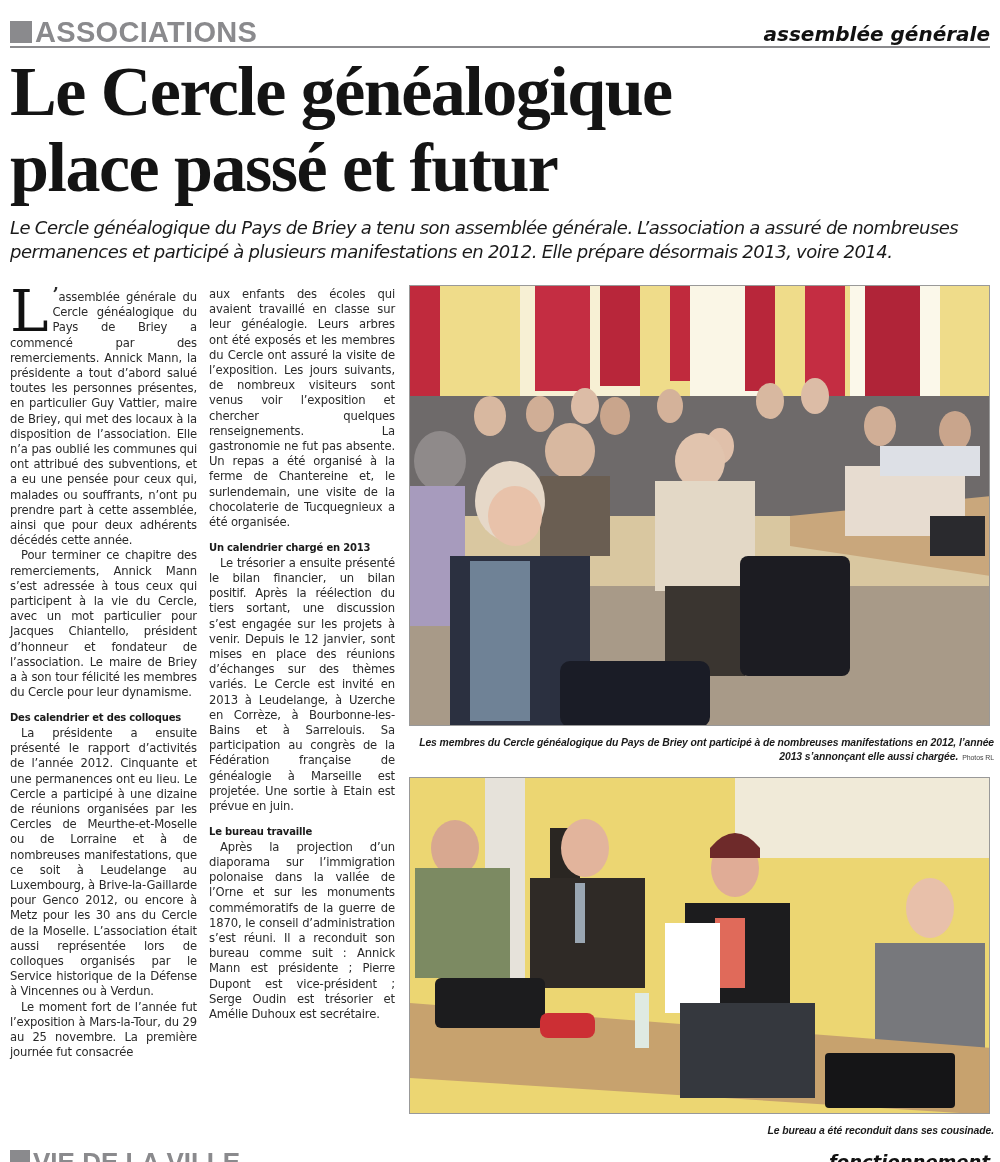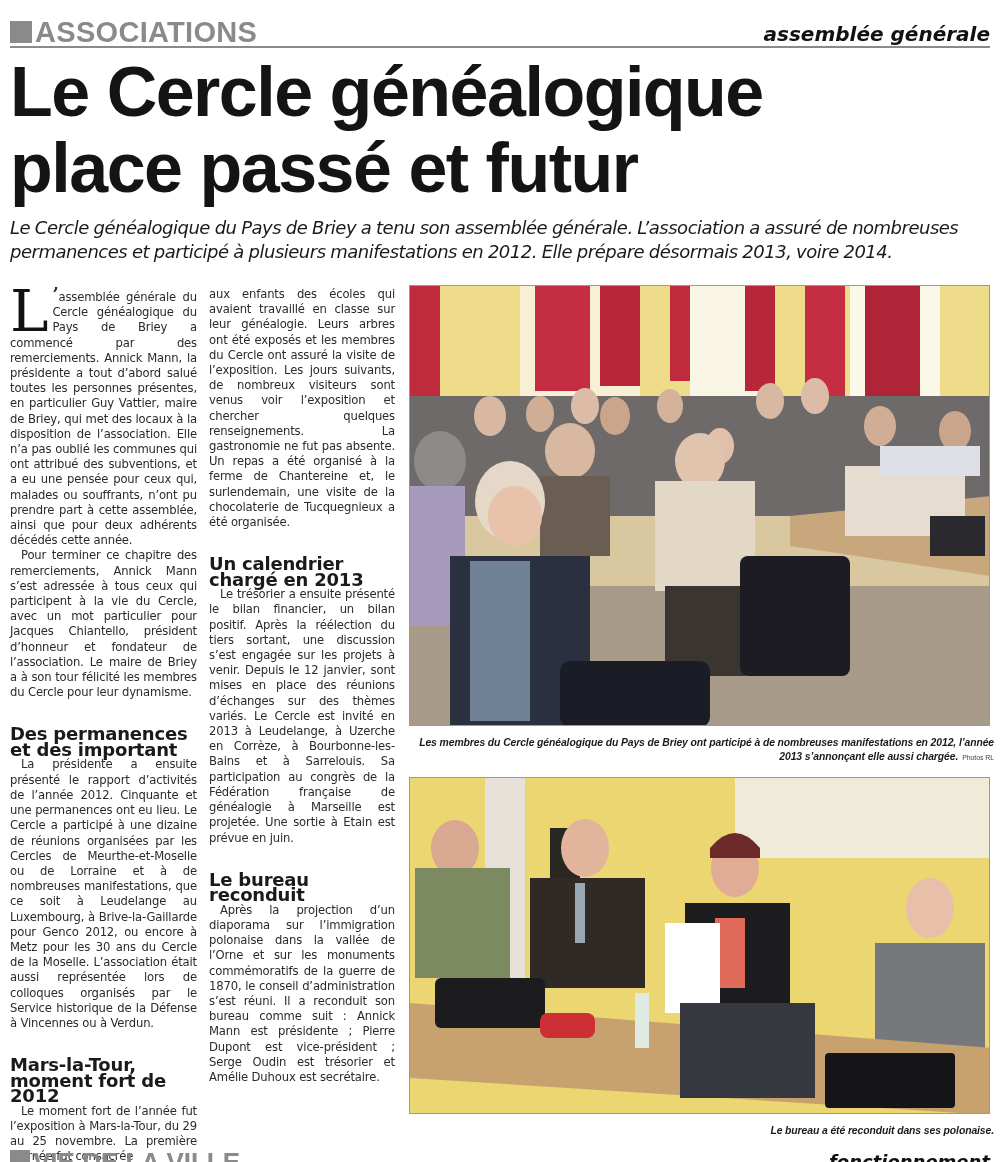--- a/index.html
+++ b/index.html
@@ -5,30 +5,30 @@
     * { box-sizing: border-box; margin: 0; padding: 0; }
     html, body { width: 1000px; height: 1162px; background: #ffffff; overflow: hidden; }
     body { position: relative; font-family: "DejaVu Sans", sans-serif; color: #1a1a1a; }
 
     .rubric-bar { position: absolute; left: 10px; top: 18px; width: 980px; height: 30px; border-bottom: 2px solid #8a8a8d; }
     .rubric-left { position: absolute; left: 0; bottom: 1px; display: flex; align-items: flex-end; }
     .rubric-square { width: 22px; height: 22px; background: #8a8a8d; margin-right: 3px; margin-bottom: 2px; }
     .rubric-label { font-family: "Liberation Sans", sans-serif; font-weight: bold; font-size: 29px; color: #8a8a8d; line-height: 26px; letter-spacing: 0.3px; }
     .rubric-right { position: absolute; right: 0; bottom: 0px; font-family: "DejaVu Sans", sans-serif; font-style: italic; font-weight: bold; font-size: 20px; line-height: 24px; color: #111; }
 
-    .headline { position: absolute; left: 10px; top: 54px; width: 980px; font-family: Liberation Sans, sans-serif; font-weight: bold; font-size: 70px; line-height: 76px; color: #141414; letter-spacing: -1.5px; }
+    .headline { position: absolute; left: 10px; top: 54px; width: 980px; font-family: Liberation Serif, serif; font-weight: bold; font-size: 70px; line-height: 76px; color: #141414; letter-spacing: -1.5px; }
 
     .chapeau { position: absolute; left: 10px; top: 216px; width: 985px; font-family: "DejaVu Sans", sans-serif; font-style: italic; font-size: 18px; line-height: 24px; color: #1a1a1a; letter-spacing: -0.5px; word-spacing: -0.5px; }
 
     .col { position: absolute; top: 287px; font-family: "DejaVu Sans", sans-serif; font-size: 11.6px; line-height: 15.2px; color: #2a2a2a; text-align: justify; hyphens: manual; letter-spacing: -0.15px; }
     .col1 { left: 10px; width: 187px; }
     .col2 { left: 209px; width: 186px; }
     .col p { text-indent: 11px; }
     .col p.no-indent { text-indent: 0; }
-    .col h3 { font-family: "DejaVu Sans", sans-serif; font-weight: bold; font-size: 18px; line-height: 15.5px; color: #1a1a1a; text-align: left; margin-top: 26px; letter-spacing: -0.2px; }
+    .col h3 { font-family: "DejaVu Sans", sans-serif; font-weight: bold; font-size: 10px; line-height: 15.5px; color: #1a1a1a; text-align: left; margin-top: 10px; letter-spacing: -0.2px; }
     .dropcap { float: left; font-family: "DejaVu Serif", serif; font-size: 58px; line-height: 44px; margin: 2px 4px 0 0; color: #111; }
     .dropcap-apos { font-family: "DejaVu Serif", serif; font-weight: bold; font-size: 18px; }
 
     .photo { position: absolute; left: 409px; width: 581px; border: 1px solid #999; overflow: hidden; }
     .photo1 { top: 285px; height: 441px; background: #d9c7a0; }
     .photo2 { top: 777px; height: 337px; background: #e8d46a; }
 
     .caption { position: absolute; right: 6px; text-align: right; font-family: Liberation Sans, sans-serif; font-style: italic; font-weight: bold; font-size: 10.4px; line-height: 14px; color: #1a1a1a; letter-spacing: -0.1px; }
     .caption1 { top: 736px; width: 580px; }
     .caption2 { top: 1124px; width: 580px; }
@@ -53,31 +53,30 @@
 <h1 class="headline">
   <span>Le Cercle généalogique</span><br>
   <span>place passé et futur</span>
 </h1>
 
 <p class="chapeau">Le Cercle généalogique du Pays de Briey a tenu son assemblée générale. L’association a assuré de nombreuses permanences et participé à plusieurs manifestations en 2012. Elle prépare désormais 2013, voire 2014.</p>
 
 <div class="col col1">
   <p class="no-indent"><span class="dropcap">L</span><span class="dropcap-apos">’</span><span>assemblée générale du Cercle généalogique du Pays de Briey a commencé par des remerciements. Annick Mann, la présidente a tout d’abord salué toutes les personnes présentes, en particulier Guy Vattier, maire de Briey, qui met des locaux à la disposition de l’association. Elle n’a pas oublié les communes qui ont attribué des subventions, et a eu une pensée pour ceux qui, malades ou souffrants, n’ont pu prendre part à cette assemblée, ainsi que pour deux adhérents décédés cette année.</span></p>
   <p>Pour terminer ce chapitre des remerciements, Annick Mann s’est adressée à tous ceux qui participent à la vie du Cercle, avec un mot particulier pour Jacques Chiantello, président d’honneur et fondateur de l’association. Le maire de Briey a à son tour félicité les membres du Cercle pour leur dynamisme.</p>
-  <h3>Des permanences et des important</h3>
+  <h3>Des calendrier et des colloques</h3>
   <p>La présidente a ensuite présenté le rapport d’activités de l’année 2012. Cinquante et une permanences ont eu lieu. Le Cercle a participé à une dizaine de réunions organisées par les Cercles de Meurthe-et-Moselle ou de Lorraine et à de nombreuses manifestations, que ce soit à Leudelange au Luxembourg, à Brive-la-Gaillarde pour Genco 2012, ou encore à Metz pour les 30 ans du Cercle de la Moselle. L’association était aussi représentée lors de colloques organisés par le Service historique de la Défense à Vincennes ou à Verdun.</p>
-  <h3>Mars-la-Tour, moment fort de 2012</h3>
   <p>Le moment fort de l’année fut l’exposition à Mars-la-Tour, du 29 au 25 novembre. La première journée fut consacrée</p>
 </div>
 
 <div class="col col2">
   <p class="no-indent">aux enfants des écoles qui avaient travaillé en classe sur leur généalogie. Leurs arbres ont été exposés et les membres du Cercle ont assuré la visite de l’exposition. Les jours suivants, de nombreux visiteurs sont venus voir l’exposition et chercher quelques renseignements. La gastronomie ne fut pas absente. Un repas a été organisé à la ferme de Chantereine et, le surlendemain, une visite de la chocolaterie de Tucquegnieux a été organisée.</p>
   <h3>Un calendrier chargé en 2013</h3>
   <p>Le trésorier a ensuite présenté le bilan financier, un bilan positif. Après la réélection du tiers sortant, une discussion s’est engagée sur les projets à venir. Depuis le 12 janvier, sont mises en place des réunions d’échanges sur des thèmes variés. Le Cercle est invité en 2013 à Leudelange, à Uzerche en Corrèze, à Bourbonne-les-Bains et à Sarrelouis. Sa participation au congrès de la Fédération française de généalogie à Marseille est projetée. Une sortie à Etain est prévue en juin.</p>
-  <h3>Le bureau reconduit</h3>
+  <h3>Le bureau travaille</h3>
   <p>Après la projection d’un diaporama sur l’immigration polonaise dans la vallée de l’Orne et sur les monuments commémoratifs de la guerre de 1870, le conseil d’administration s’est réuni. Il a reconduit son bureau comme suit : Annick Mann est présidente ; Pierre Dupont est vice-président ; Serge Oudin est trésorier et Amélie Duhoux est secrétaire.</p>
 </div>
 
 <div class="photo photo1" aria-label="Membres du Cercle généalogique assis dans une salle aux rideaux rouges">
   <svg width="581" height="441" viewBox="0 0 581 441" xmlns="http://www.w3.org/2000/svg">
 
     <rect x="0" y="0" width="581" height="130" fill="#efdc8a"></rect>
     <rect x="110" y="0" width="120" height="110" fill="#f7f0d4"></rect>
     <rect x="280" y="0" width="70" height="110" fill="#faf6e6"></rect>
     <rect x="440" y="0" width="90" height="120" fill="#fbf8ea"></rect>
@@ -152,19 +151,19 @@
 
     <polygon points="0,225 581,270 581,337 0,300" fill="#c7a26e"></polygon>
 
     <rect x="25" y="200" width="110" height="50" rx="6" fill="#1c1c1e"></rect>
     <rect x="130" y="235" width="55" height="25" rx="8" fill="#cc2f34"></rect>
     <rect x="225" y="215" width="14" height="55" fill="#dfeae2"></rect>
     <rect x="270" y="225" width="135" height="95" fill="#35383e"></rect>
     <rect x="415" y="275" width="130" height="55" rx="4" fill="#151517"></rect>
   </svg>
 </div>
-<p class="caption caption2">Le bureau a été reconduit dans ses polonaise.</p>
+<p class="caption caption2">Le bureau a été reconduit dans ses cousinade.</p>
 
 <div class="footer-rubric">
   <div class="footer-square"></div>
   <span class="footer-label">VIE DE LA VILLE</span>
 </div>
 <span class="footer-right">fonctionnement</span>
 
 </body></html>

